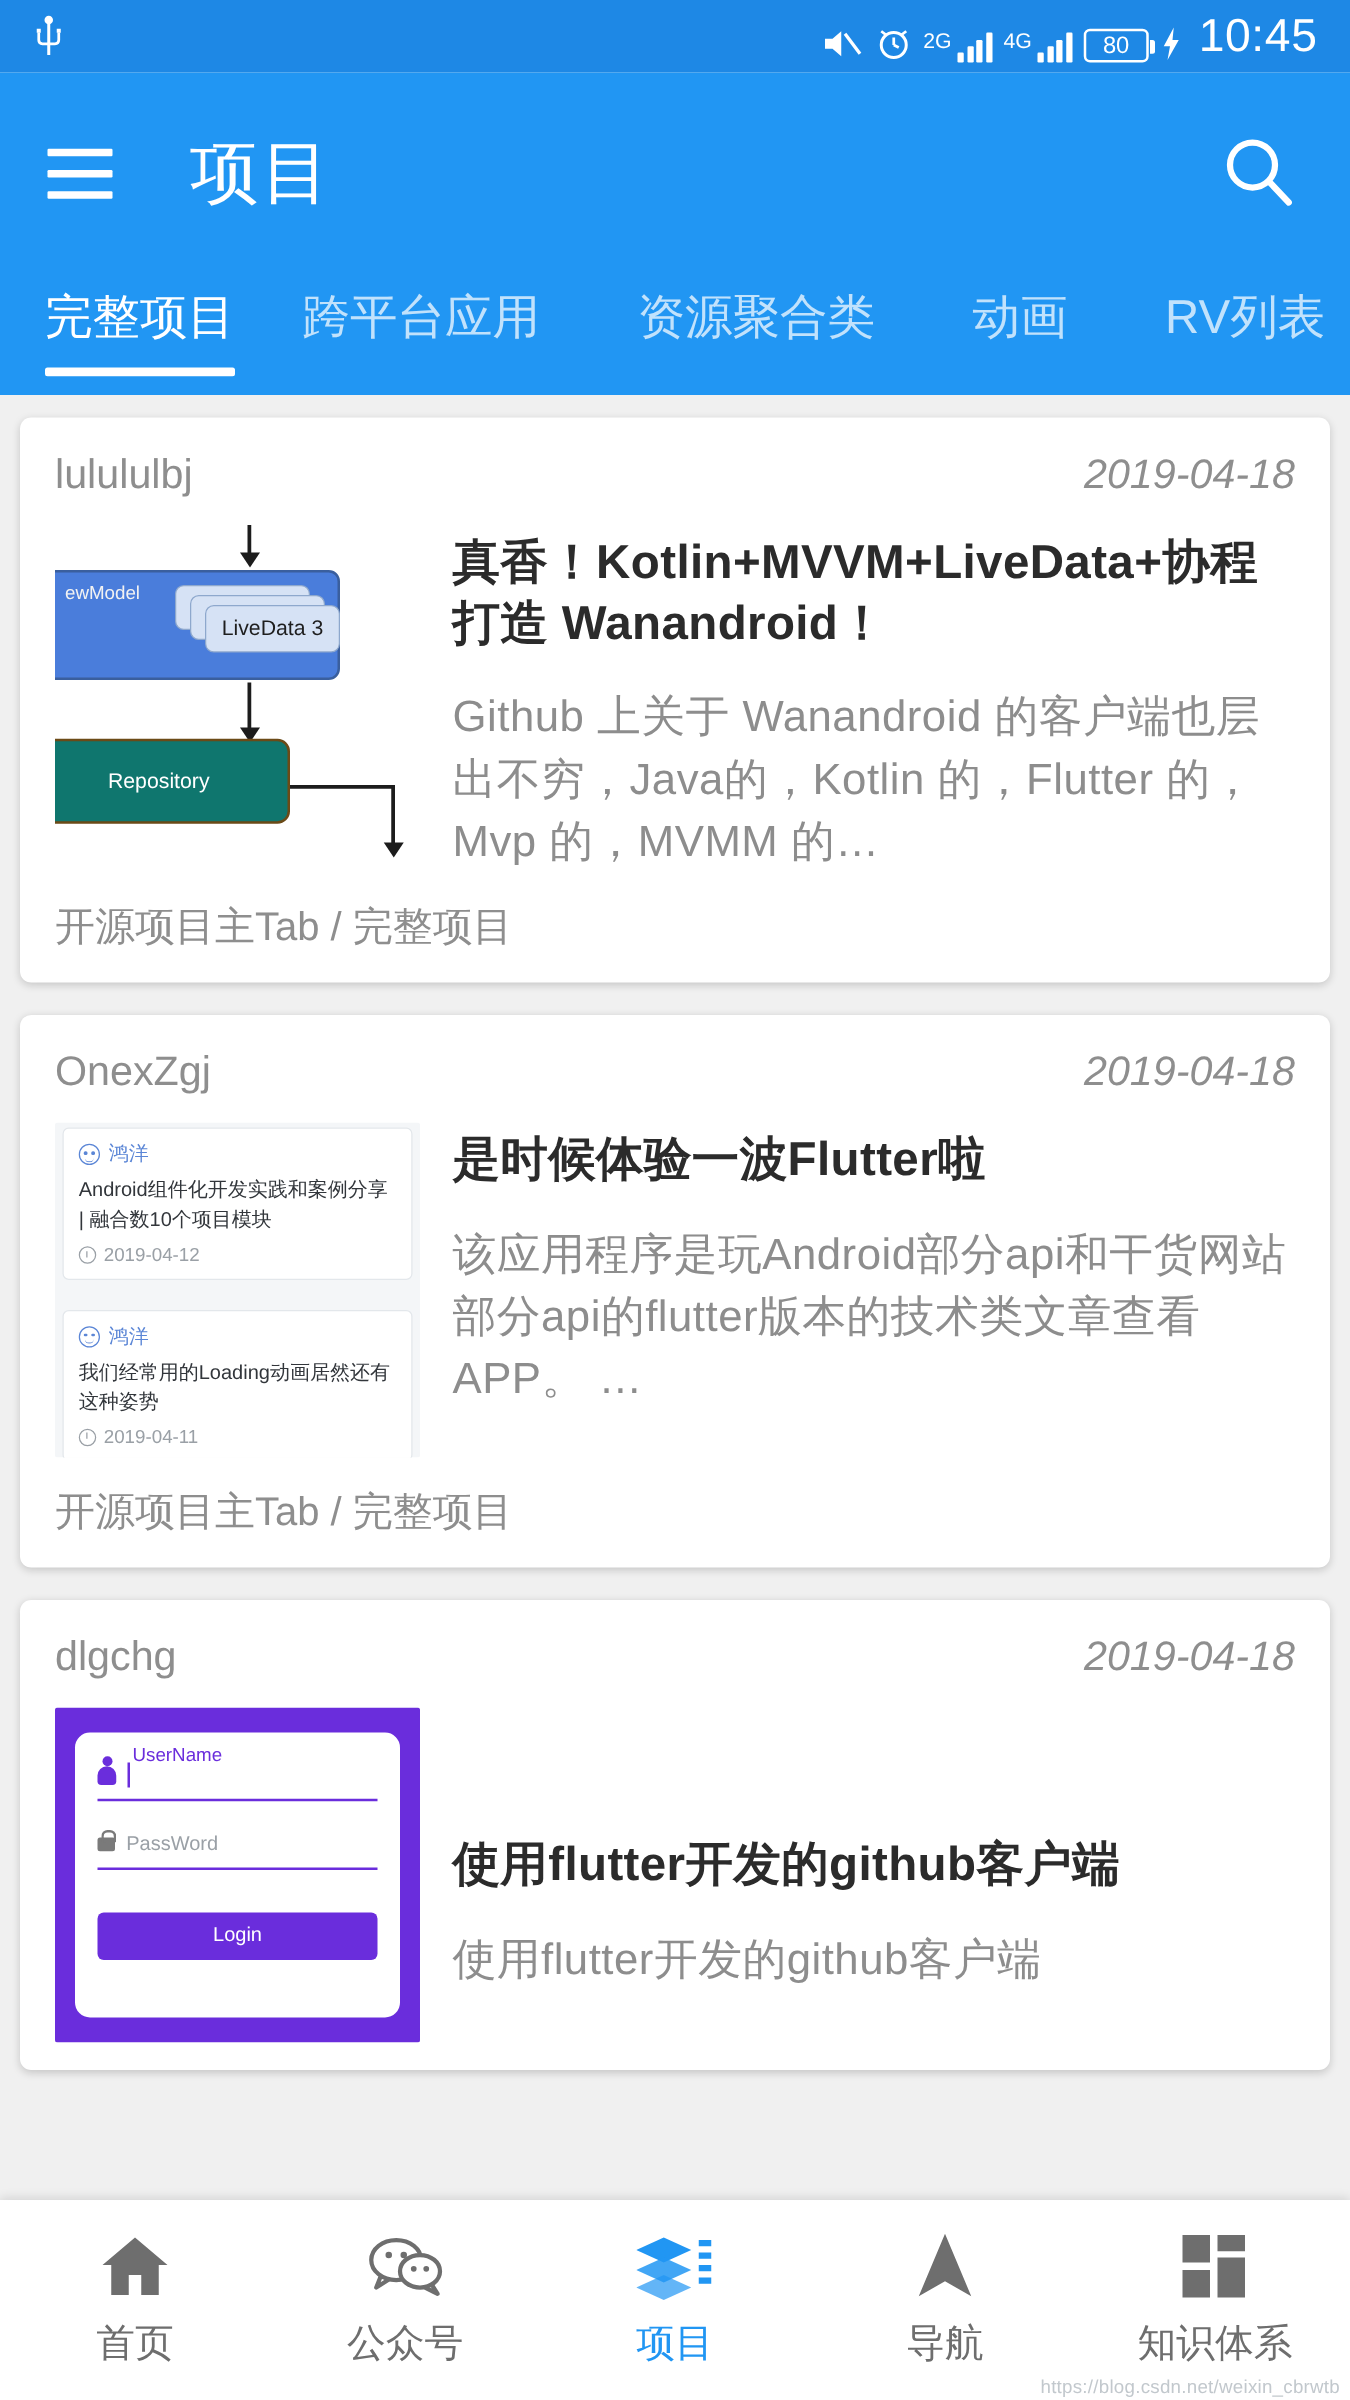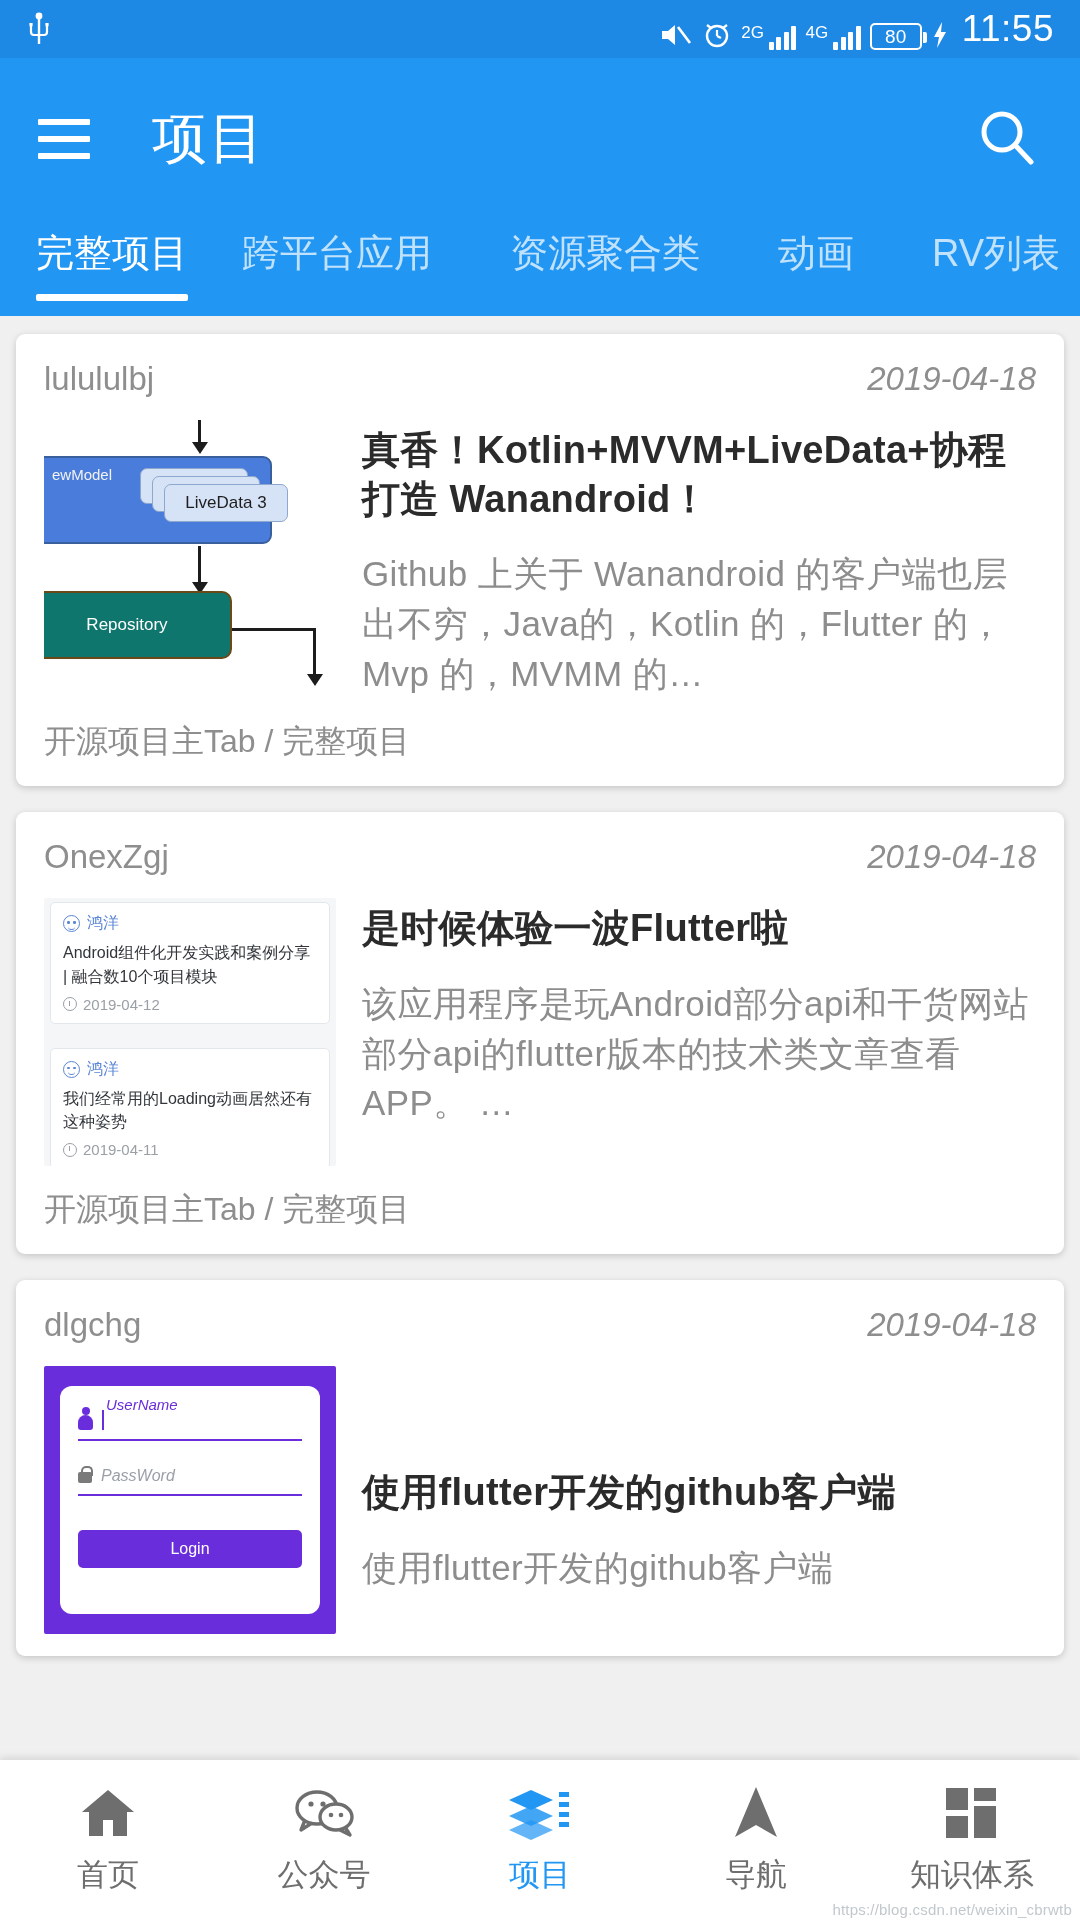--- a/index.html
+++ b/index.html
@@ -88,21 +88,21 @@
   
   .d1 { width: 100%; height: 100%; position: relative; background: #fff; }
   .d1 .vm {
     position: absolute; left: -22px; top: 36px; width: 250px; height: 88px;
     background: #4a7ddb; border: 2px solid #3a5f9e; border-radius: 9px;
   }
   .d1 .vmlbl { position: absolute; left: 8px; top: 46px; color: #f2f2f2; font-size: 15px; }
   .d1 .ld { position: absolute; background: #d6e2f5; border: 1.5px solid #8ea8cd; border-radius: 7px; }
   .d1 .ld1 { left: 96px; top: 48px; width: 108px; height: 36px; }
   .d1 .ld2 { left: 108px; top: 56px; width: 108px; height: 36px; }
-  .d1 .ld3 { left: 120px; top: 64px; width: 124px; height: 38px;
+  .d1 .ld3 { left: 120px; top: 64px; width: 108px; height: 38px;
              display:flex; align-items:center; justify-content:center;
              font-size: 17px; color: #1e1e1e; }
   .d1 .repo {
     position: absolute; left: -22px; top: 171px; width: 210px; height: 68px;
     background: #0f766e; border: 2px solid #6b4a17; border-radius: 10px;
     display: flex; align-items: center; justify-content: center;
     color: #fff; font-size: 17px;
   }
   .d1 .arr { position: absolute; background: #1c1c1c; }
   .d1 .av { width: 3px; }
@@ -134,21 +134,21 @@
   .d2 .dt { display: flex; align-items: center; gap: 6px; margin-top: 8px; font-size: 15px; color: #9aa0a6; }
   .d2 .clk { width: 14px; height: 14px; border: 1.4px solid #9aa0a6; border-radius: 50%; position: relative; }
   .d2 .clk::after {
     content: ""; position: absolute; left: 5px; top: 2.5px; width: 1.2px; height: 5px;
     background: #9aa0a6;
   }
 
   
   .d3 { width: 100%; height: 100%; background: #6a2ddc; padding: 20px 16px; }
   .d3 .sheet { background: #fff; border-radius: 12px; height: 100%; padding: 24px 18px; }
-  .d3 .fld { display: flex; align-items: flex-end; gap: 9px; border-bottom: 2px solid #6a2ddc; padding-bottom: 9px; margin-bottom: 9px; position: relative; font-style: italic; }
+  .d3 .fld { display: flex; align-items: center; gap: 9px; border-bottom: 2px solid #6a2ddc; padding-bottom: 9px; margin-bottom: 9px; position: relative; }
   .d3 .lbl { color: #6a2ddc; font-size: 15px; position: absolute; left: 28px; top: -14px; }
   .d3 .lbl2 { color: #9aa0a6; font-size: 16px; }
   .d3 .pic { width: 15px; height: 15px; background: #6a2ddc; border-radius: 50% 50% 3px 3px; position: relative; }
   .d3 .pic::before { content:""; position:absolute; left:3.5px; top:-8px; width:8px; height:8px; background:#6a2ddc; border-radius:50%; }
   .d3 .lock { width: 14px; height: 11px; background: #7a7a7a; border-radius: 2px; position: relative; margin-bottom: 2px; }
   .d3 .lock::before { content:""; position:absolute; left:3px; top:-6px; width:8px; height:8px; border:2px solid #7a7a7a; border-bottom:none; border-radius:5px 5px 0 0; }
   .d3 .caret { width: 2px; height: 20px; background: #6a2ddc; }
   .d3 .btn { background: #6a2ddc; border-radius: 5px; color: #fff; font-size: 16px;
              text-align: center; padding: 10px 0; margin-top: 34px; }
 
@@ -219,21 +219,21 @@
           <i></i>
         </span>
       <span class="battery">
         <span>80</span>
       </span>
       <span class="sb-ic">
         <svg width="18" height="30" viewBox="0 0 18 30">
             <path d="M11 2 L3 17 L8 17 L6 28 L15 12 L10 12 Z" fill="#fff"></path>
           </svg>
       </span>
-      <span class="sb-time">11:55</span>
+      <span class="sb-time">10:45</span>
     </div>
   </div>
 
   <div class="appbar">
     <div class="hamburger">
       <span></span>
         <span></span>
         <span></span>
     </div>
     <div class="appbar-title">项目</div>

